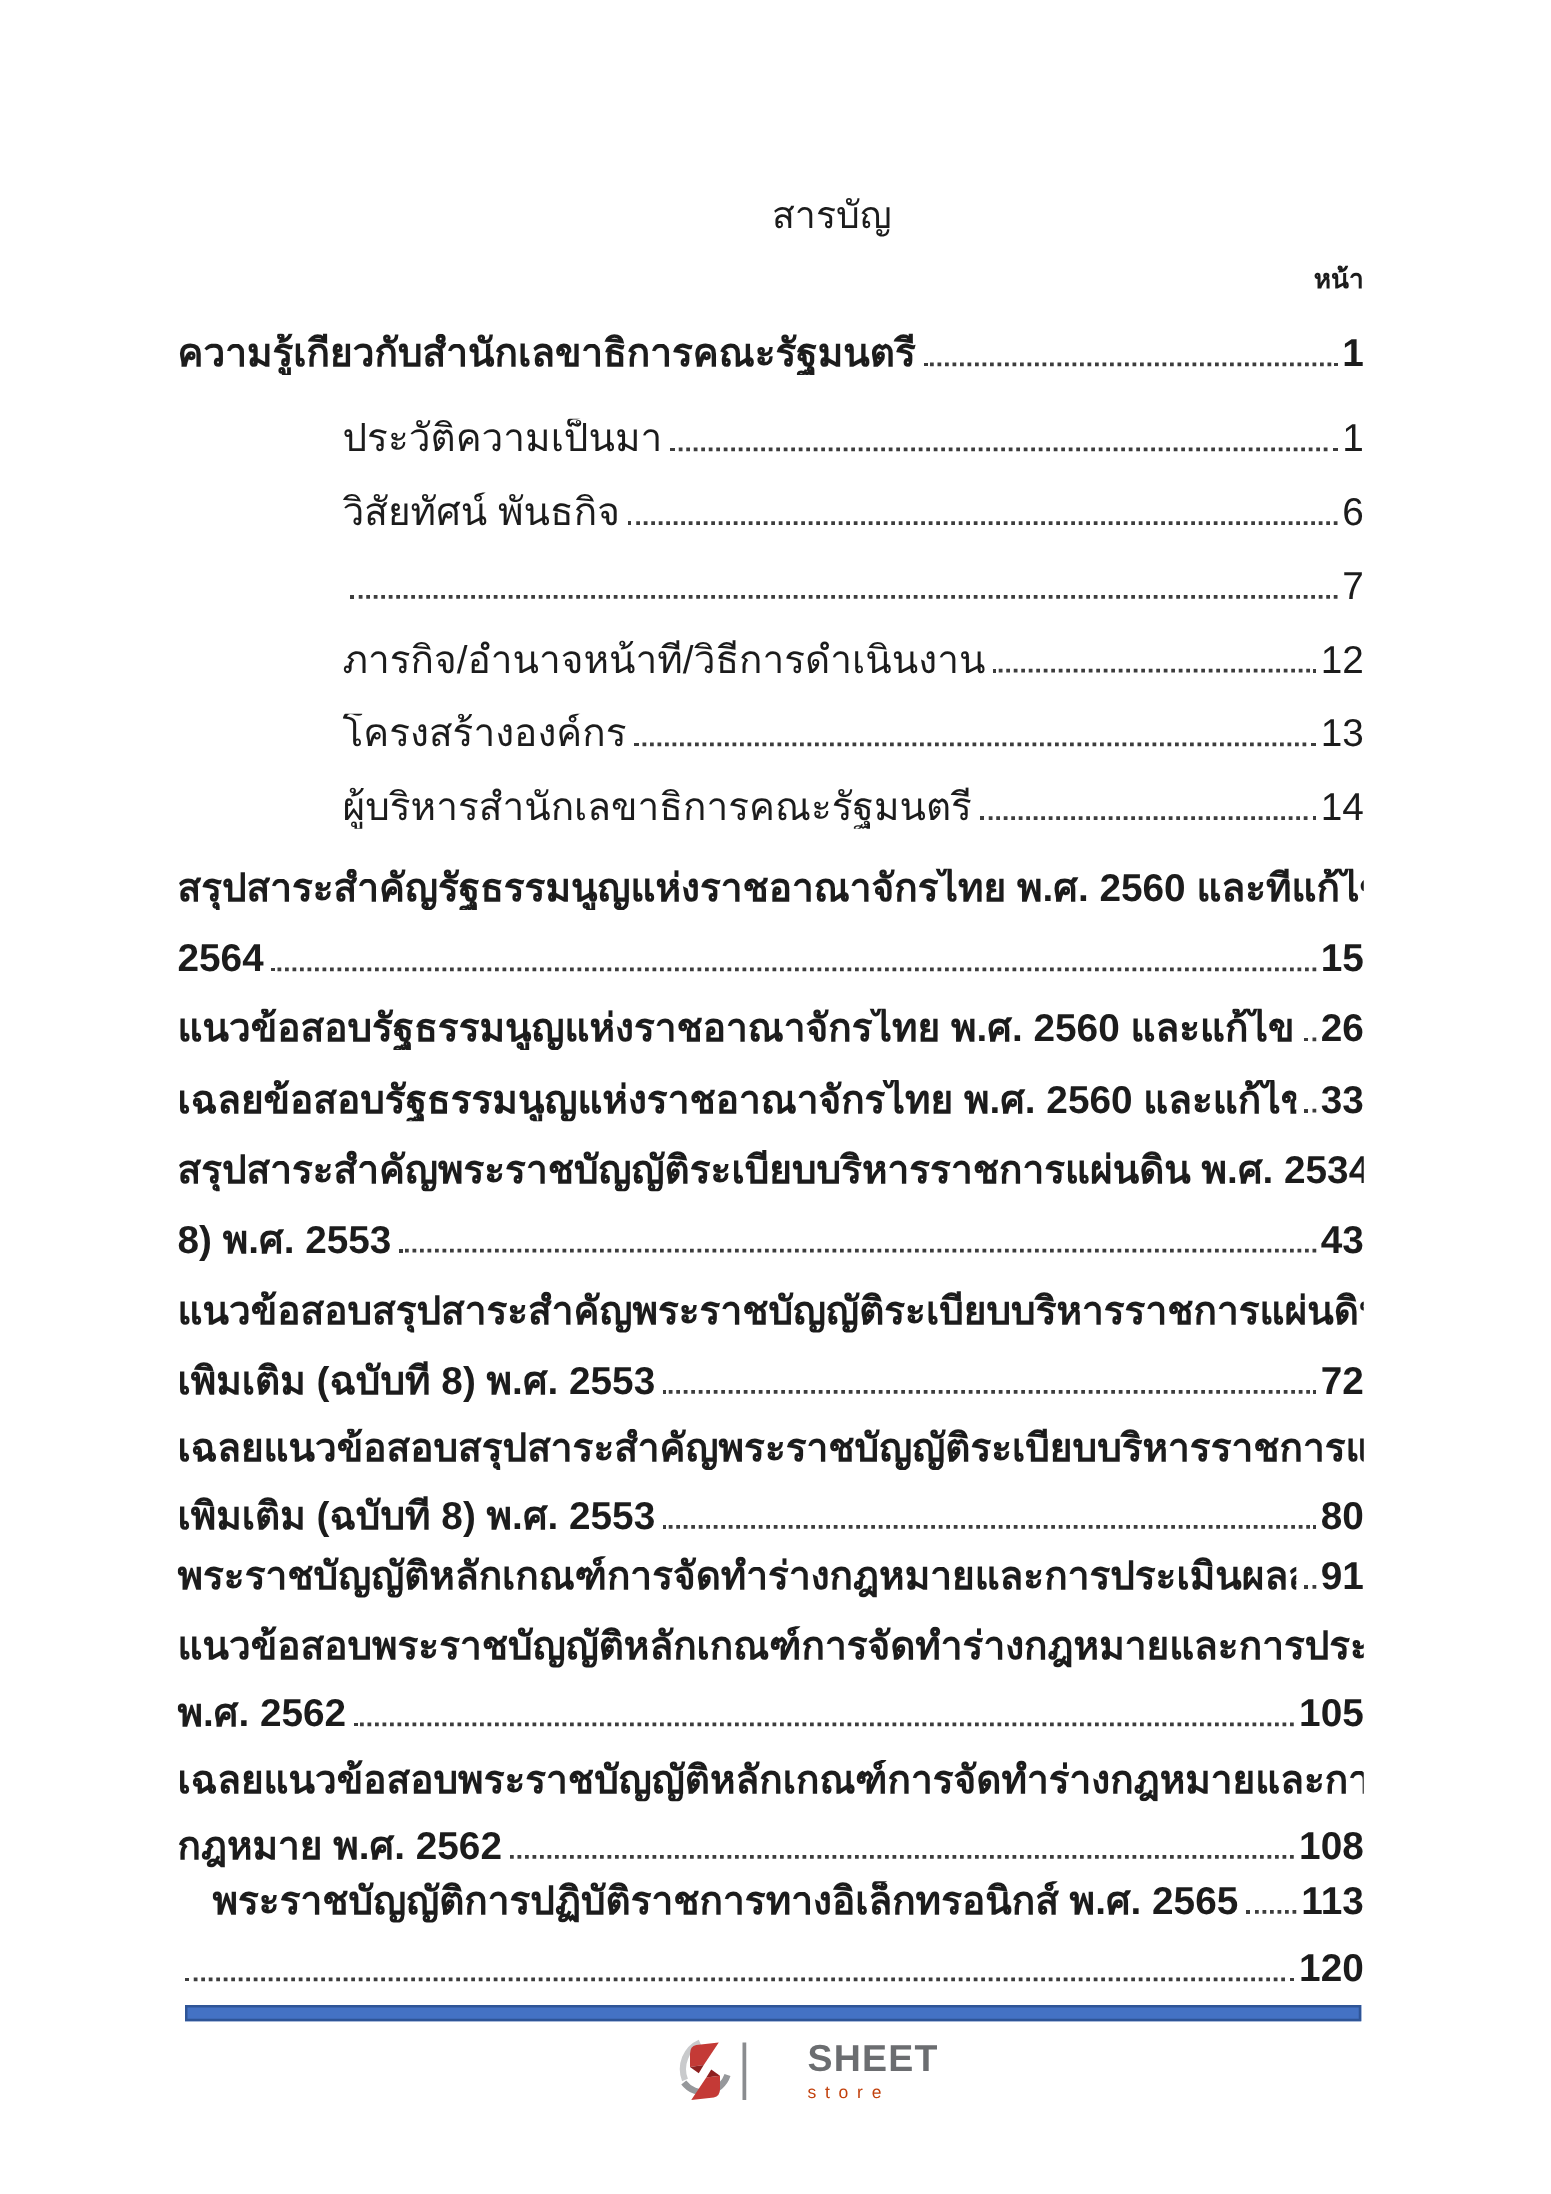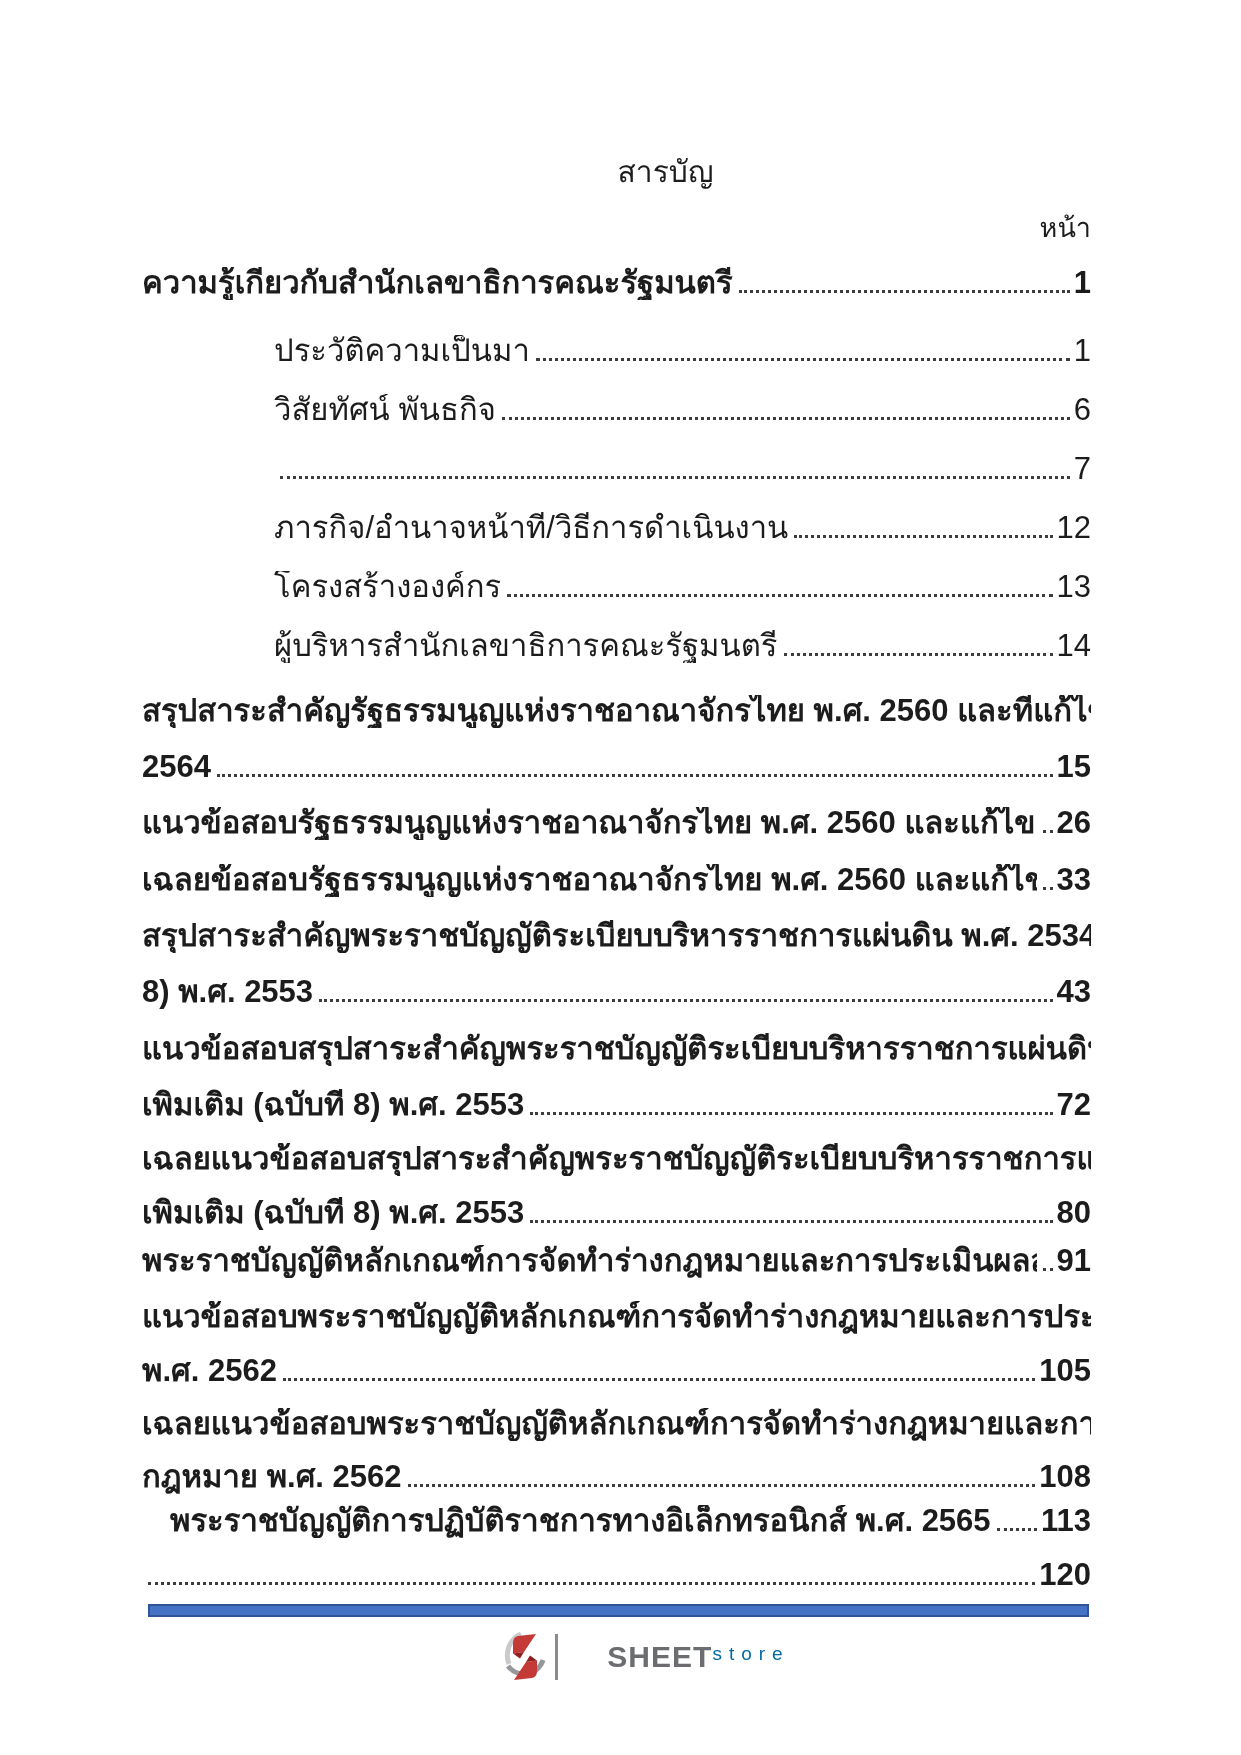--- a/index.html
+++ b/index.html
@@ -5,21 +5,21 @@
   html,body{margin:0;padding:0;}
   body{
     width:1241px;height:1755px;position:relative;background:#ffffff;
     font-family:"Liberation Sans",sans-serif;color:#1c1c1c;overflow:hidden;
   }
   .doc-title{
     position:absolute;top:148px;left:0;width:100%;text-align:center;
     font-size:30px;font-weight:400;transform:translateX(45px);
   }
   .page-col-label{
-    position:absolute;top:206px;right:150px;font-size:27px;font-weight:400;
+    position:absolute;top:206px;right:150px;font-size:21px;font-weight:700;
   }
   .toc-row{
     position:absolute;left:142px;right:150px;height:44px;
     display:flex;align-items:flex-end;font-size:31px;white-space:nowrap;
   }
   .toc-row.bold{font-weight:700;}
   .toc-row.lvl1{padding-left:132px;}
   .toc-text{flex:0 1 auto;overflow:hidden;line-height:1.05;}
   .leader{
     flex:1 1 auto;min-width:10px;height:0;align-self:flex-end;
@@ -28,23 +28,23 @@
   .toc-page{flex:0 0 auto;line-height:1.05;}
   .footer-bar{
     position:absolute;left:148px;width:941px;top:1604px;height:13px;
     box-sizing:border-box;background:#4472C4;border:2px solid #2F5597;
   }
   .logo-wrap{
     position:absolute;top:1628px;left:0;width:100%;height:58px;
     display:flex;justify-content:center;align-items:center;transform:translateX(26px);
   }
   .logo-divider{width:3px;height:46px;background:#8A8C8F;margin:0 10px 0 8px;}
-  .brand-text{display:flex;flex-direction:row;justify-content:center;margin-left:39px;}
+  .brand-text{display:flex;flex-direction:column;justify-content:center;margin-left:39px;}
   .brand-name{font-size:30px;font-weight:700;color:#6B6D70;letter-spacing:1px;line-height:28px;}
-  .brand-sub{font-size:19px;color:#0369a1;letter-spacing:7px;line-height:16px;margin-top:3px;}
+  .brand-sub{font-size:14px;color:#c2410c;letter-spacing:7px;line-height:16px;margin-top:3px;}
 </style>
 </head>
 <body>
 
 <div class="doc-title">สารบัญ</div>
 <div class="page-col-label">หน้า</div>
 
 <div id="toc">
     <div class="toc-row bold" style="top: 256px;">
     <span class="toc-text">ความรู้เกี่ยวกับสำนักเลขาธิการคณะรัฐมนตรี</span>

